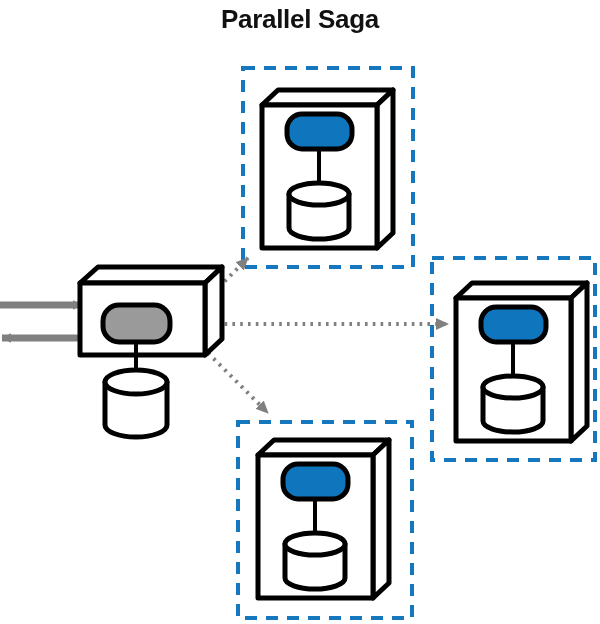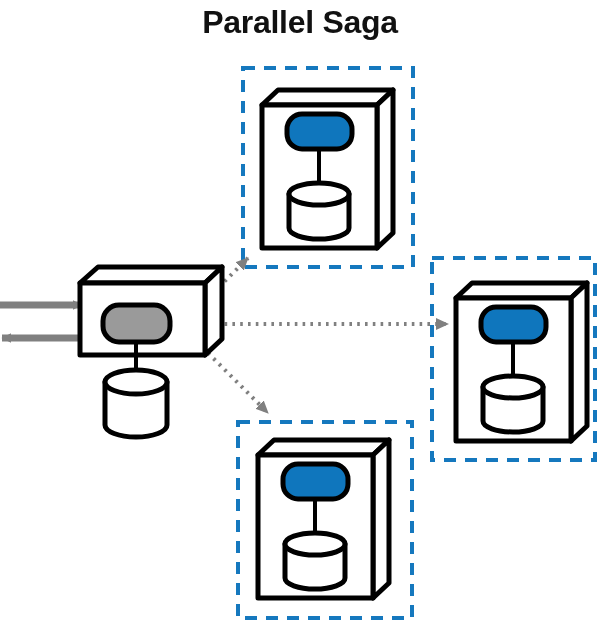--- a/index.html
+++ b/index.html
@@ -20,21 +20,21 @@
     height: 624px;
     background: #ffffff;
   }
   #diagram-title {
     position: absolute;
     top: 4px;
     left: 0;
     width: 600px;
     text-align: center;
     font-family: "Liberation Sans", sans-serif;
-    font-size: 32px;
+    font-size: 26px;
     font-weight: bold;
     letter-spacing: -0.3px;
     color: #111111;
     user-select: none;
   }
   #diagram-canvas {
     position: absolute;
     top: 0;
     left: 0;
     width: 600px;

